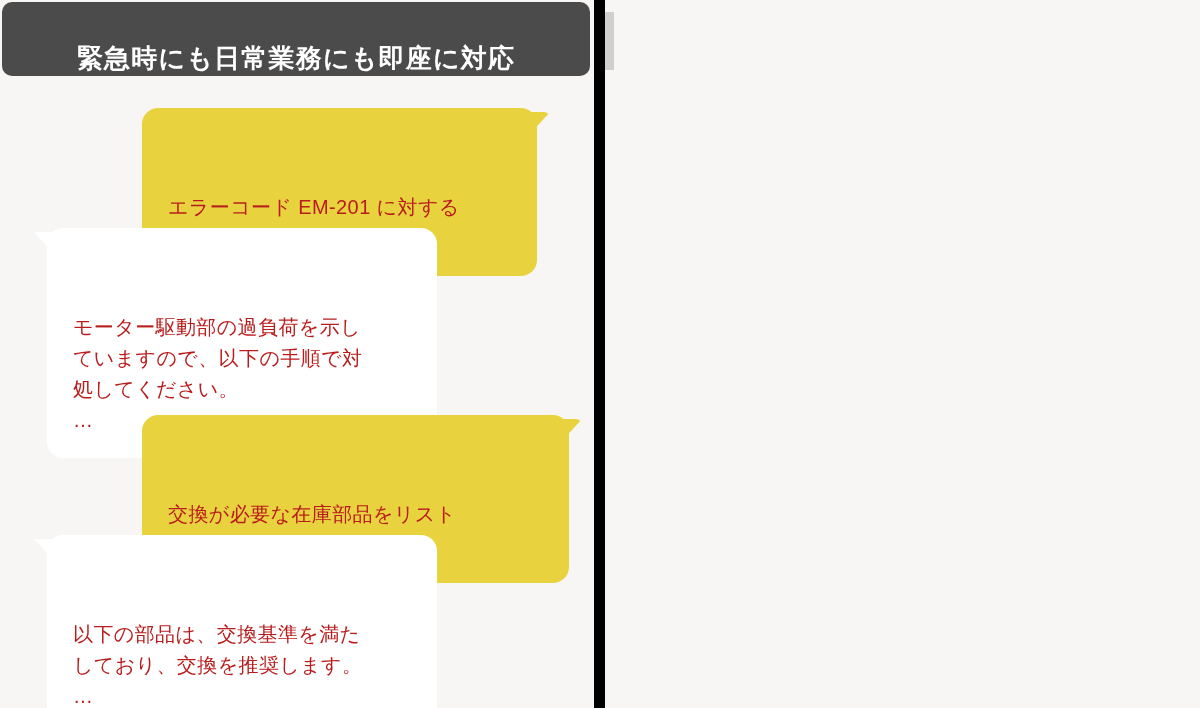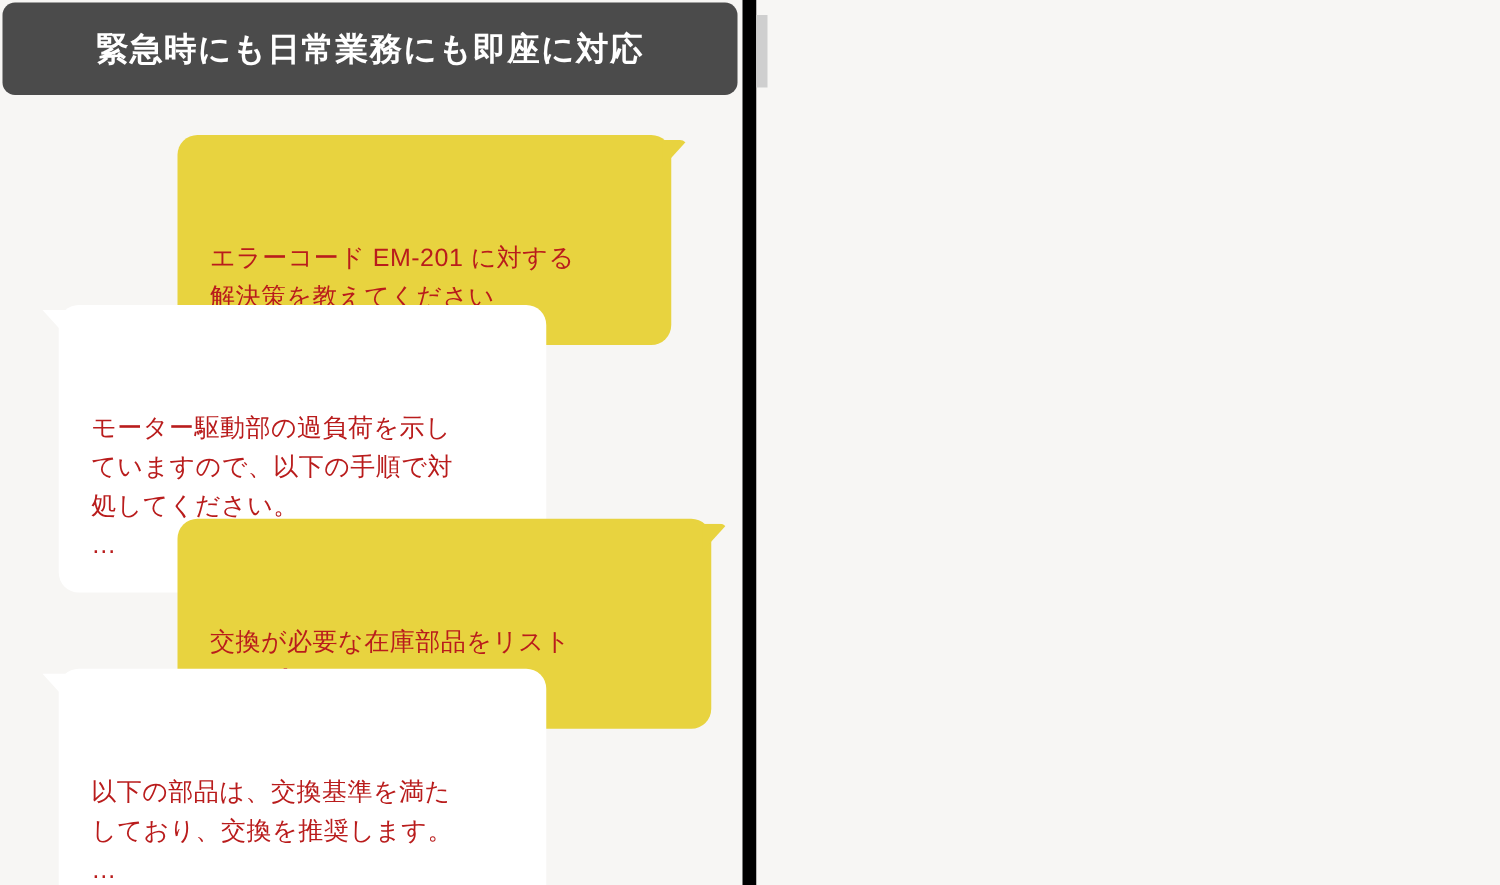--- a/index.html
+++ b/index.html
@@ -20,21 +20,21 @@
     position: absolute; left: 594px; top: 0;
     width: 11px; height: 708px; background: #000000;
   }
 
   
   .header {
     position: absolute; top: 2px;
     height: 74px;
     background: #4b4b4b;
     border-radius: 10px;
-    display: flex; align-items: center; justify-content: center;
+    display: flex; align-items: flex-end; justify-content: center;
     color: #ffffff;
     font-size: 26px;
     font-weight: 700;
     letter-spacing: 1.2px;
   }
   .header-left  { left: 2px;  width: 588px; }
   .header-right { left: 10px; width: 580px; }
 
   
   .rail {
@@ -66,21 +66,21 @@
     border-top-right-radius: 6px;
   }
   .bubble.bot .tail {
     left: -13px; top: 4px;
     border-right: 20px solid #ffffff;
     border-bottom: 22px solid transparent;
   }
 
   
   #lb1 { left: 142px; top: 108px; width: 395px; }
-  #lb2 { left: 47px;  top: 244px; width: 390px; }
+  #lb2 { left: 47px;  top: 228px; width: 390px; }
   #lb3 { left: 142px; top: 415px; width: 427px; }
   #lb4 { left: 47px;  top: 535px; width: 390px; }
 </style>
 </head>
 <body>
 
 <div class="stage">
 
   <div class="panel panel-left">
 

